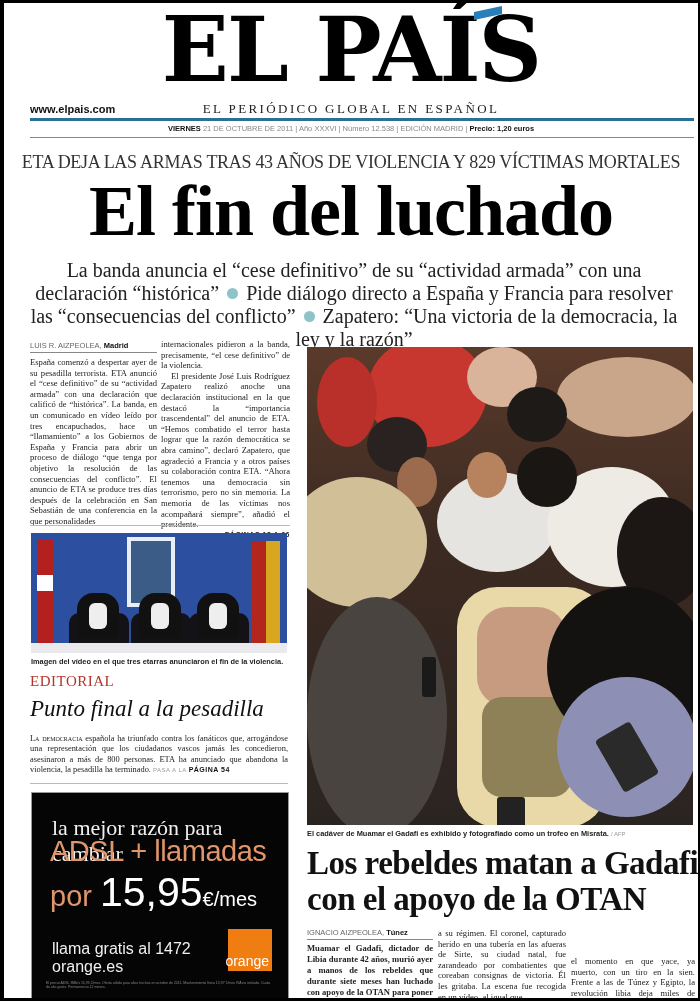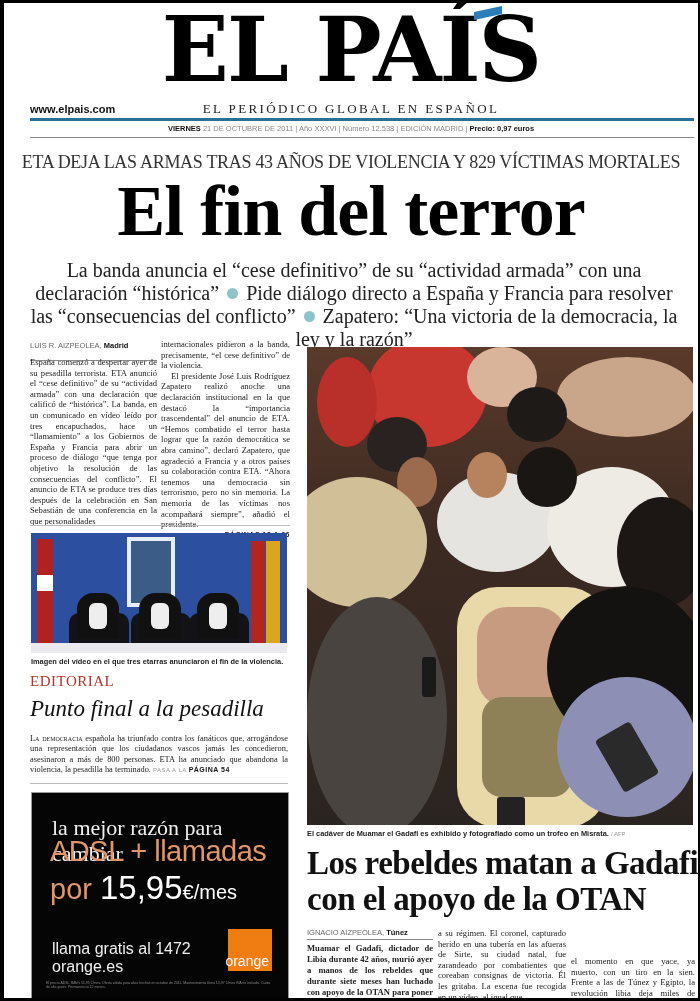--- a/index.html
+++ b/index.html
@@ -17,21 +17,21 @@
   .dateline b { color:#111; }
   .rule-thin { left:26px; top:134px; width:664px; height:1px; background:#888; }
 
   
   .kicker { left:0; width:694px; top:149px; text-align:center; font-size:18px; color:#333; letter-spacing:-0.3px; }
   .headline { left:0; width:694px; top:168px; text-align:center; font-weight:bold; font-size:72px; line-height:80px; letter-spacing:-1px; color:#000; }
   .deck { left:18px; width:664px; top:256px; text-align:center; font-size:20px; line-height:23px; color:#222; }
   .dot { display:inline-block; width:11px; height:11px; border-radius:50%; background:#8dc3c9; margin:0 3px; vertical-align:1px; }
 
   
-  .byline { left:26px; top:338px; width:127px; font-family:"Liberation Sans", sans-serif; font-size:7.5px; color:#666; border-bottom:1px solid #888; padding-bottom:10px; }
+  .byline { left:26px; top:338px; width:127px; font-family:"Liberation Sans", sans-serif; font-size:7.5px; color:#666; border-bottom:1px solid #888; padding-bottom:2px; }
   .byline b { color:#111; }
   .col { font-size:8.6px; line-height:10.6px; color:#222; text-align:justify; }
   .col1 { left:26px; top:354px; width:127px; }
   .col2 { left:157px; top:336px; width:129px; }
   .pageref { font-family:"Liberation Sans", sans-serif; font-weight:bold; font-size:7px; letter-spacing:0.5px; float:right; }
   .hr-left { left:26px; top:522px; width:260px; height:1px; background:#bbb; }
 
   
   .eta-photo { left:27px; top:530px; width:256px; height:120px; background:#2c4fa0; overflow:hidden; }
   .eta-poster { left:96px; top:4px; width:48px; height:70px; background:#e8eef5; }
@@ -52,21 +52,21 @@
   .smallcaps { font-variant:small-caps; }
   .see-ref { font-family:"Liberation Sans", sans-serif; font-size:6px; color:#999; letter-spacing:0.5px; }
   .see-ref b { color:#111; font-size:7px; }
   .hr-ed { left:26px; top:780px; width:258px; height:1px; background:#bbb; }
 
   
   .ad { left:27px; top:789px; width:256px; height:208px; background:#050505; border:1px solid #999; }
   .ad-line1 { left:20px; top:22px; font-family:Liberation Serif, serif; font-size:22px; color:#f0f0f0; }
   .ad-line2 { left:18px; top:42px; font-family:"Liberation Sans", sans-serif; font-size:29px; color:#e0956a; letter-spacing:-0.5px; }
   .ad-line3 { left:18px; top:76px; font-family:"Liberation Sans", sans-serif; font-size:29px; color:#e0956a; }
-  .ad-line3 .price { color:#fff; font-size:33px; }
+  .ad-line3 .price { color:#fff; font-size:41px; }
   .ad-line3 .unit { color:#fff; font-size:20px; }
   .ad-call { left:20px; top:147px; font-family:"Liberation Sans", sans-serif; font-size:16px; line-height:18px; color:#f0f0f0; }
   .ad-logo { left:196px; top:136px; width:44px; height:42px; background:#f07d12; }
   .ad-logo span { position:absolute; bottom:2px; right:3px; font-family:"Liberation Sans", sans-serif; font-size:14px; color:#fff; }
   .ad-fine { left:14px; top:188px; width:228px; font-family:"Liberation Sans", sans-serif; font-size:3.5px; line-height:4px; color:#888; }
 
   
   .main-photo { left:303px; top:344px; width:386px; height:478px; overflow:hidden; background:#3a2a20; }
   .blob { position:absolute; border-radius:50%; }
   .photo-caption { left:303px; top:826px; width:390px; font-family:"Liberation Sans", sans-serif; font-weight:bold; font-size:7.4px; color:#222; }
@@ -85,26 +85,26 @@
 <div class="page">
 
   <div class="abs logo">EL PAÍS</div>
   <div class="abs logo-accent"></div>
   <div class="abs url">www.elpais.com</div>
   <div class="abs tagline">EL PERIÓDICO GLOBAL EN ESPAÑOL</div>
   <div class="abs rule-blue"></div>
   <div class="abs dateline">
     <b>VIERNES</b>
     <span>21 DE OCTUBRE DE 2011 | Año XXXVI | Número 12.538 | EDICIÓN MADRID |</span>
-    <b>Precio: 0,97 euros</b>
+    <b>Precio: 1,20 euros</b>
   </div>
   <div class="abs rule-thin"></div>
 
   <div class="abs kicker">ETA DEJA LAS ARMAS TRAS 43 AÑOS DE VIOLENCIA Y 829 VÍCTIMAS MORTALES</div>
-  <div class="abs headline">El fin del terror</div>
+  <div class="abs headline">El fin del luchado</div>
   <div class="abs deck">
     <span>La banda anuncia el “cese definitivo” de su “actividad armada” con una declaración “histórica”</span>
     <span class="dot"></span>
     <span>Pide diálogo directo a España y Francia para resolver las “consecuencias del conflicto”</span>
     <span class="dot"></span>
     <span>Zapatero: “Una victoria de la democracia, la ley y la razón”</span>
   </div>
 
   <div class="abs byline">
     <span>LUIS R. AIZPEOLEA,</span>

